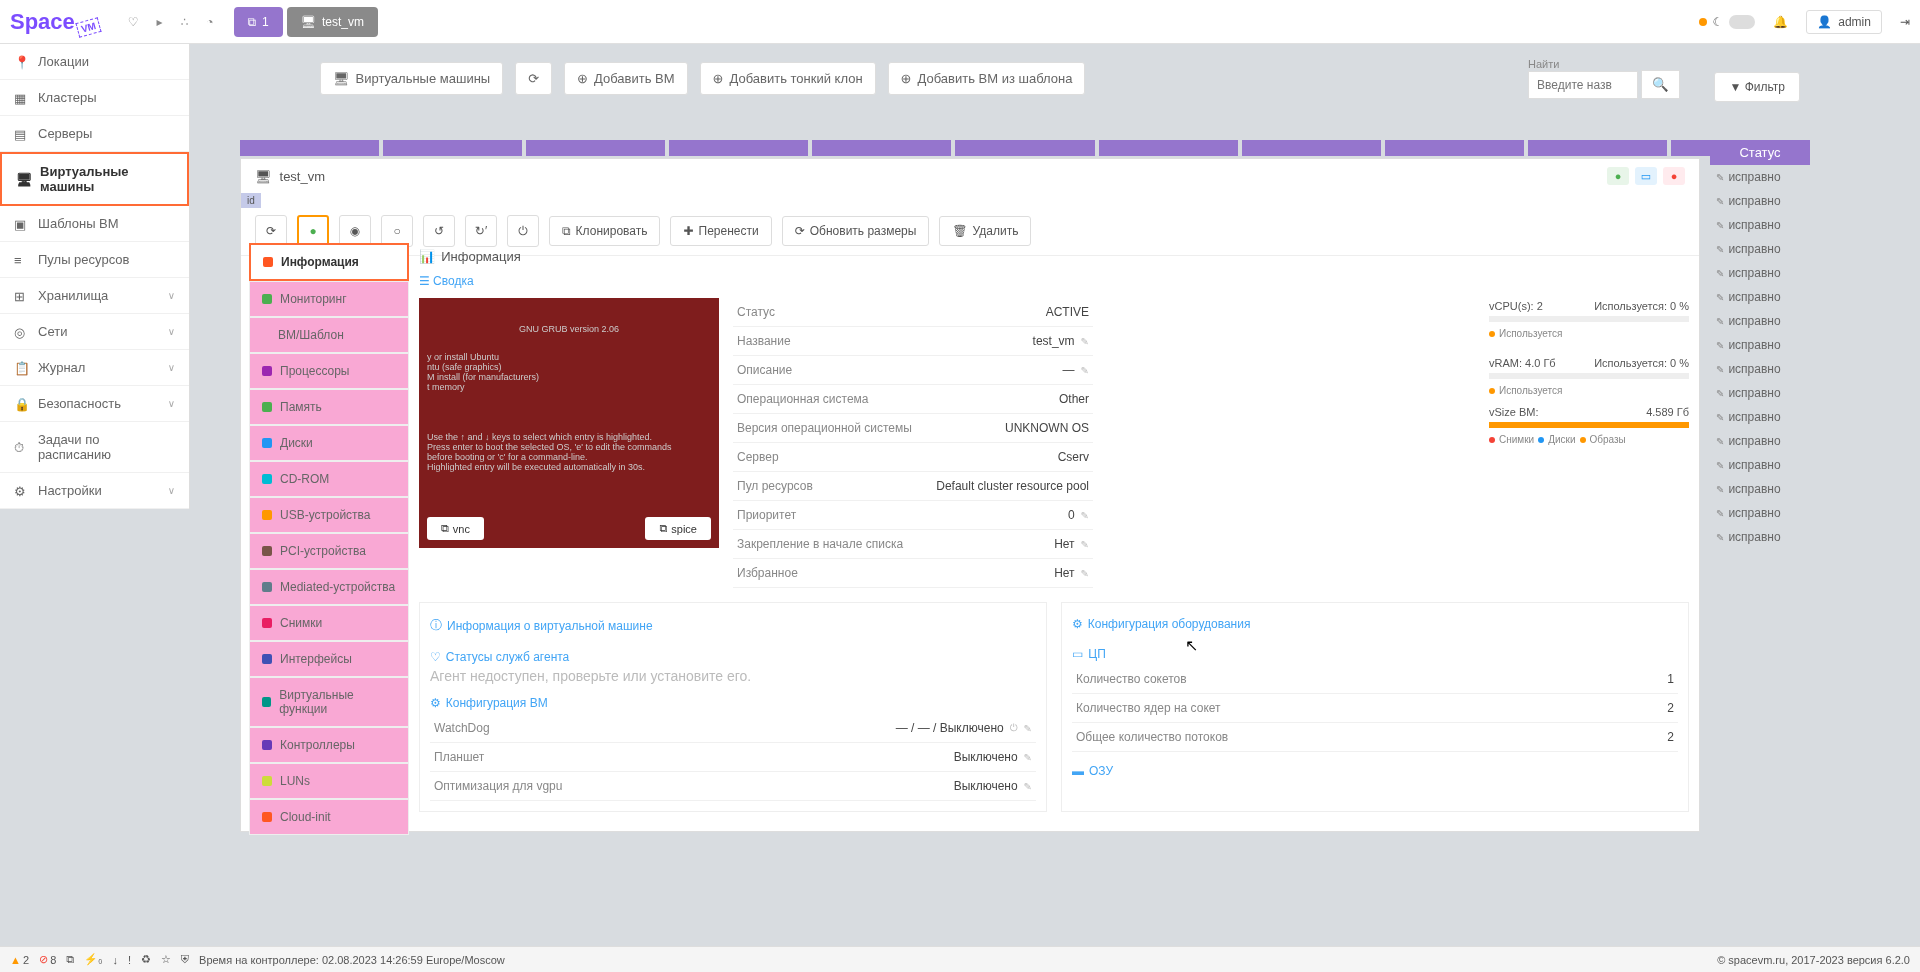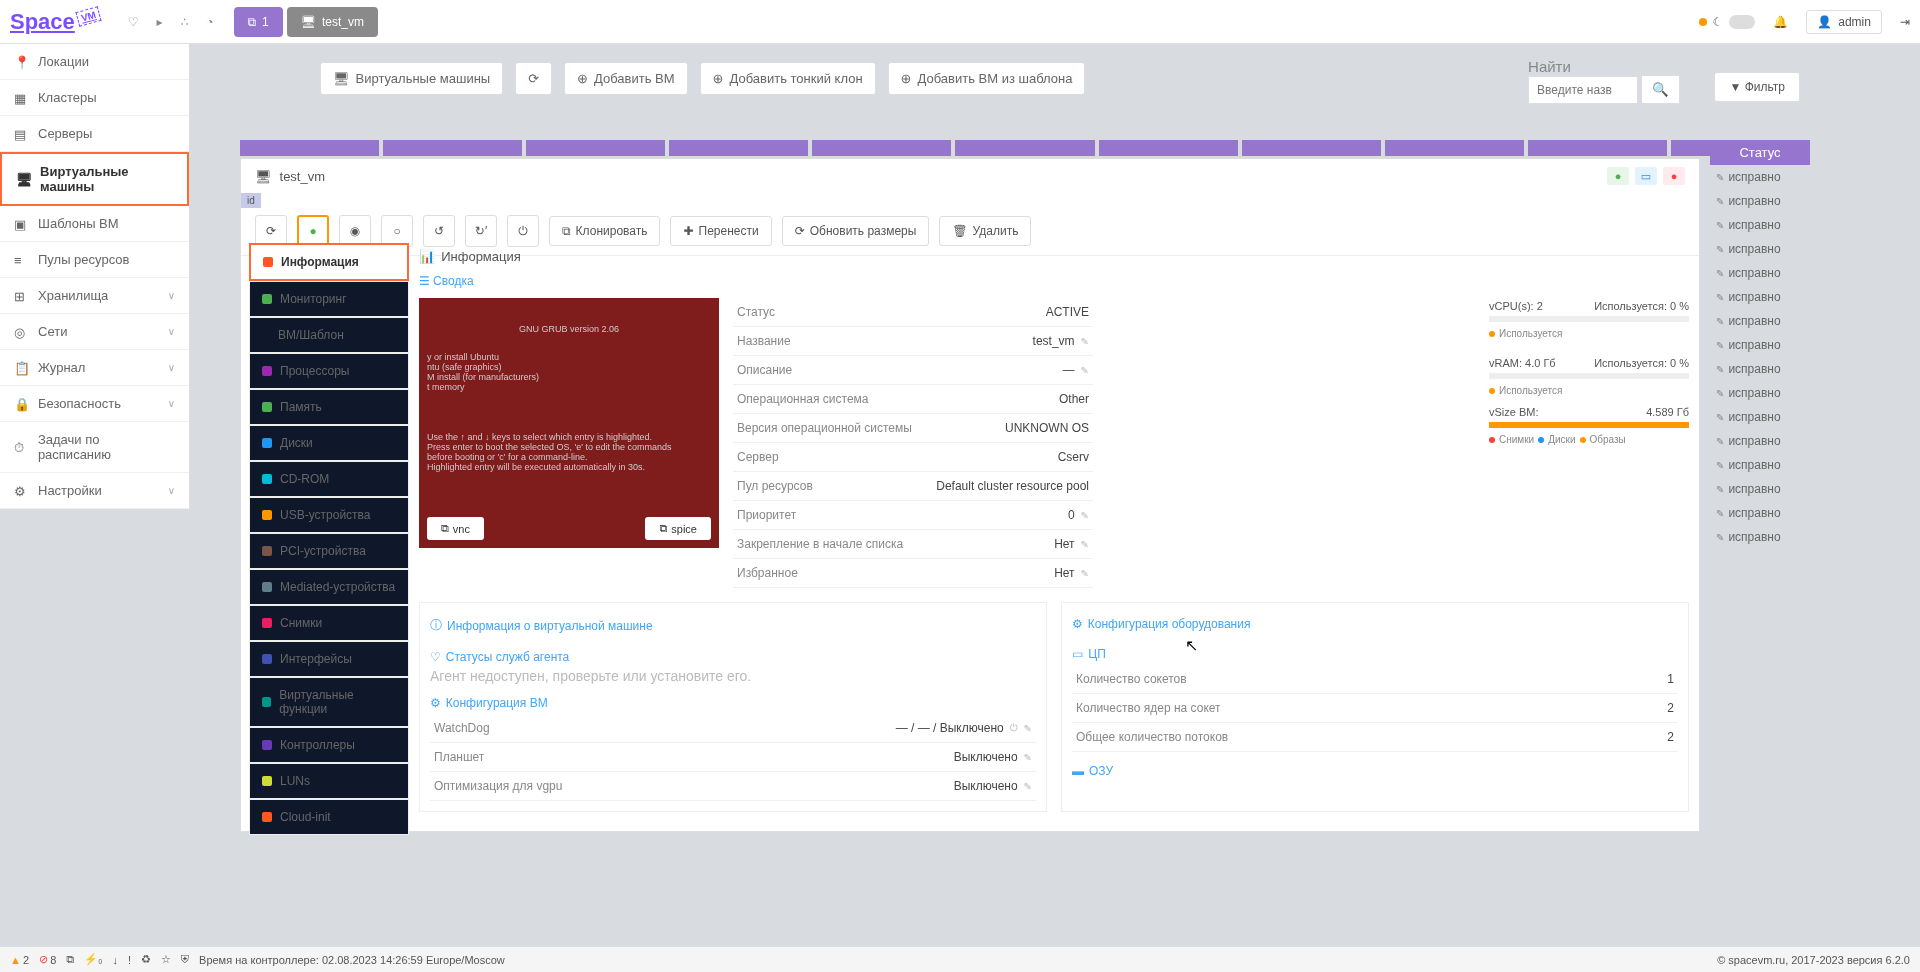--- a/index.html
+++ b/index.html
@@ -1,20 +1,20 @@
 <!DOCTYPE html>
 <html><head>
 <meta charset="utf-8">
 <style>
 * { margin: 0; padding: 0; box-sizing: border-box; font-family: Arial, sans-serif; }
 body { background: #d8dce0; font-size: 12px; color: #555; width: 1920px; height: 972px; overflow: hidden; position: relative; }
 
 
 .header { height: 44px; background: #fff; display: flex; align-items: center; padding: 0 10px; border-bottom: 1px solid #e0e0e0; }
-.logo { font-size: 22px; font-weight: 600; color: #7c4dff; display: flex; align-items: flex-start; text-decoration: underline; }
+.logo { font-size: 22px; font-weight: 600; color: #7c4dff; display: flex; align-items: flex-end; }
 .logo .vm-badge { font-size: 10px; color: #7c4dff; margin-left: 2px; transform: rotate(-15deg); display: inline-block; border: 1px dashed #7c4dff; padding: 1px 3px; }
 .header-icons { display: flex; gap: 18px; margin-left: 28px; }
 .header-icons span { color: #888; cursor: pointer; }
 .tabs { display: flex; margin-left: 20px; gap: 4px; }
 .tab { padding: 8px 14px; border-radius: 4px; display: flex; align-items: center; gap: 6px; cursor: pointer; }
 .tab.purple { background: #9575cd; color: #fff; }
 .tab.grey { background: #8a8a8a; color: #fff; }
 .header-right { margin-left: auto; display: flex; align-items: center; gap: 18px; }
 .toggle-group { display: flex; align-items: center; gap: 6px; }
 .circle-dot { width: 8px; height: 8px; border-radius: 50%; background: #ff9800; }
@@ -24,21 +24,21 @@
 .sidebar { position: absolute; top: 44px; left: 0; width: 190px; background: #fff; border-right: 1px solid #ddd; }
 .side-item { padding: 10px 14px; display: flex; align-items: center; gap: 10px; cursor: pointer; border-bottom: 1px solid #f0f0f0; font-size: 13px; color: #666; }
 .side-item.active { border: 2px solid #ff6b35; color: #333; font-weight: 600; }
 .side-icon { width: 14px; height: 14px; display: inline-block; }
 .chev { margin-left: auto; color: #aaa; font-size: 10px; }
 
 
 .toolbar { position: absolute; top: 62px; left: 320px; right: 240px; display: flex; align-items: center; gap: 12px; }
 .tool-btn { background: #fff; border: 1px solid #ddd; padding: 8px 12px; border-radius: 3px; display: flex; align-items: center; gap: 6px; cursor: pointer; font-size: 13px; color: #666; }
 .search-area { position: absolute; top: 58px; right: 240px; }
-.search-label { font-size: 15px; color: #888; }
+.search-label { font-size: 11px; color: #888; }
 .search-input { border: 1px solid #ddd; padding: 6px 8px; font-size: 12px; width: 110px; }
 .search-btn { padding: 6px 10px; border: 1px solid #ddd; background: #fff; cursor: pointer; }
 .filter-btn { position: absolute; top: 72px; right: 120px; border: 1px solid #ddd; background: #fff; padding: 7px 14px; border-radius: 3px; cursor: pointer; }
 
 
 .purple-strip { position: absolute; top: 140px; left: 240px; right: 110px; height: 16px; display: flex; gap: 4px; }
 .purple-strip div { background: #9575cd; flex: 1; }
 
 
 .status-col { position: absolute; top: 140px; right: 110px; width: 100px; }
@@ -57,21 +57,21 @@
 
 .id-badge { position: absolute; top: 34px; left: 0; background: #c5cae9; padding: 2px 6px; font-size: 10px; }
 
 .action-row { padding: 8px 14px; display: flex; align-items: center; gap: 10px; border-bottom: 1px solid #eee; margin-top: 14px; }
 .act-btn { width: 32px; height: 32px; border: 1px solid #ddd; border-radius: 3px; display: flex; align-items: center; justify-content: center; cursor: pointer; background: #fff; }
 .act-btn.active { border: 2px solid #ff9800; color: #4caf50; }
 .act-btn-wide { padding: 7px 12px; border: 1px solid #ddd; border-radius: 3px; cursor: pointer; font-size: 12px; background: #fff; display: flex; align-items: center; gap: 5px; }
 
 
 .detail-tabs { position: absolute; top: 84px; left: 8px; width: 160px; }
-.dtab { padding: 10px 12px; display: flex; align-items: center; gap: 8px; cursor: pointer; font-size: 12px; border: 1px solid #eee; background: #0f172a; color: #666; }
+.dtab { padding: 10px 12px; display: flex; align-items: center; gap: 8px; cursor: pointer; font-size: 12px; border: 1px solid #eee; background: #f9a8d4; color: #666; }
 .dtab.active { border: 2px solid #ff6b35; background: #fff; font-weight: 600; color: #333; }
 .dt-icon { width: 10px; height: 10px; border-radius: 2px; display: inline-block; }
 
 
 .content { position: absolute; top: 84px; left: 178px; right: 10px; bottom: 10px; overflow: hidden; }
 .info-title { padding: 6px 0; font-size: 13px; display: flex; align-items: center; gap: 6px; }
 .link { color: #42a5f5; cursor: pointer; }
 .summary-link { padding: 4px 0; font-size: 12px; }
 
 .three-col { display: flex; gap: 14px; margin-top: 6px; }

